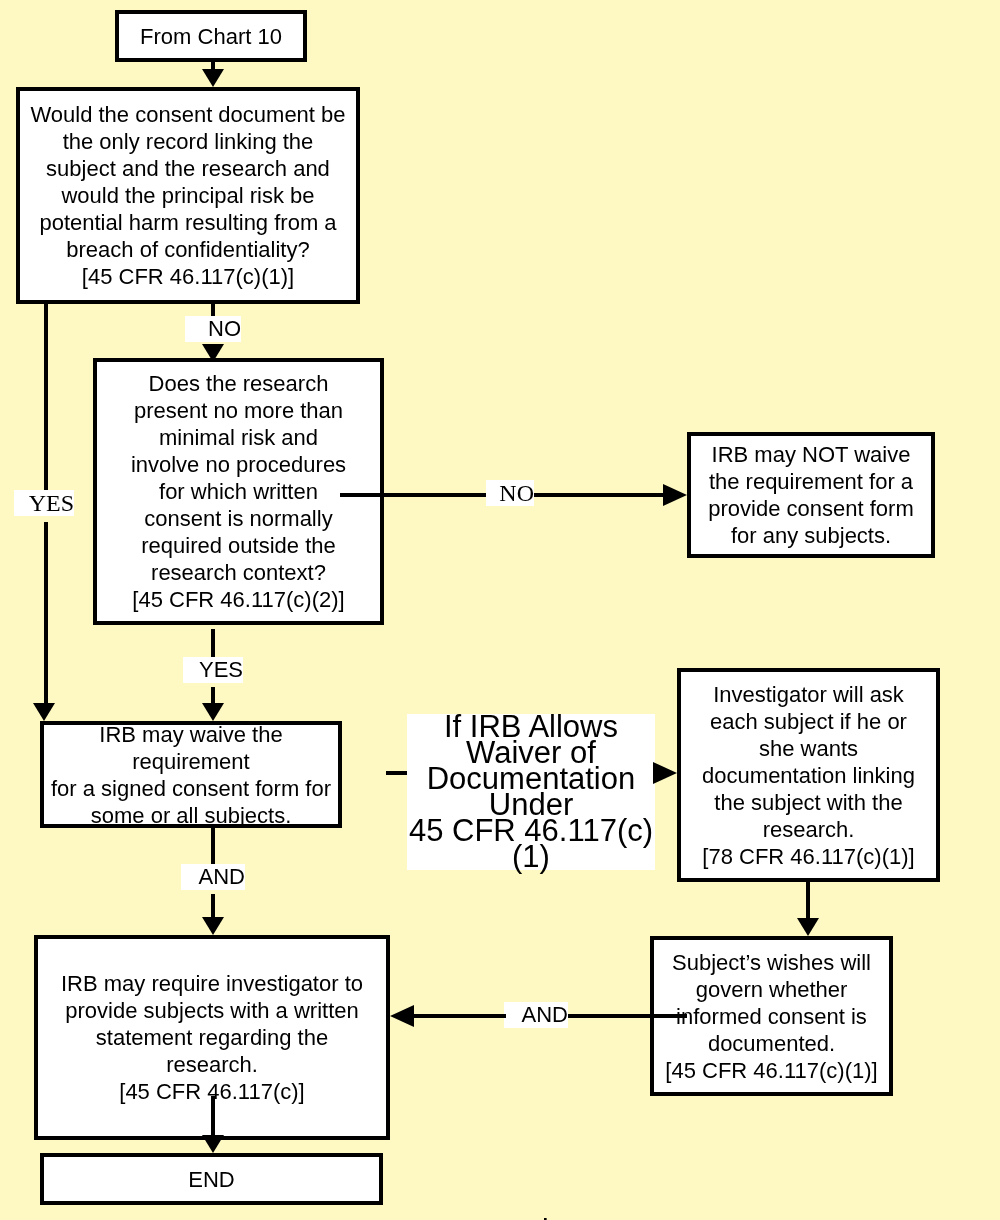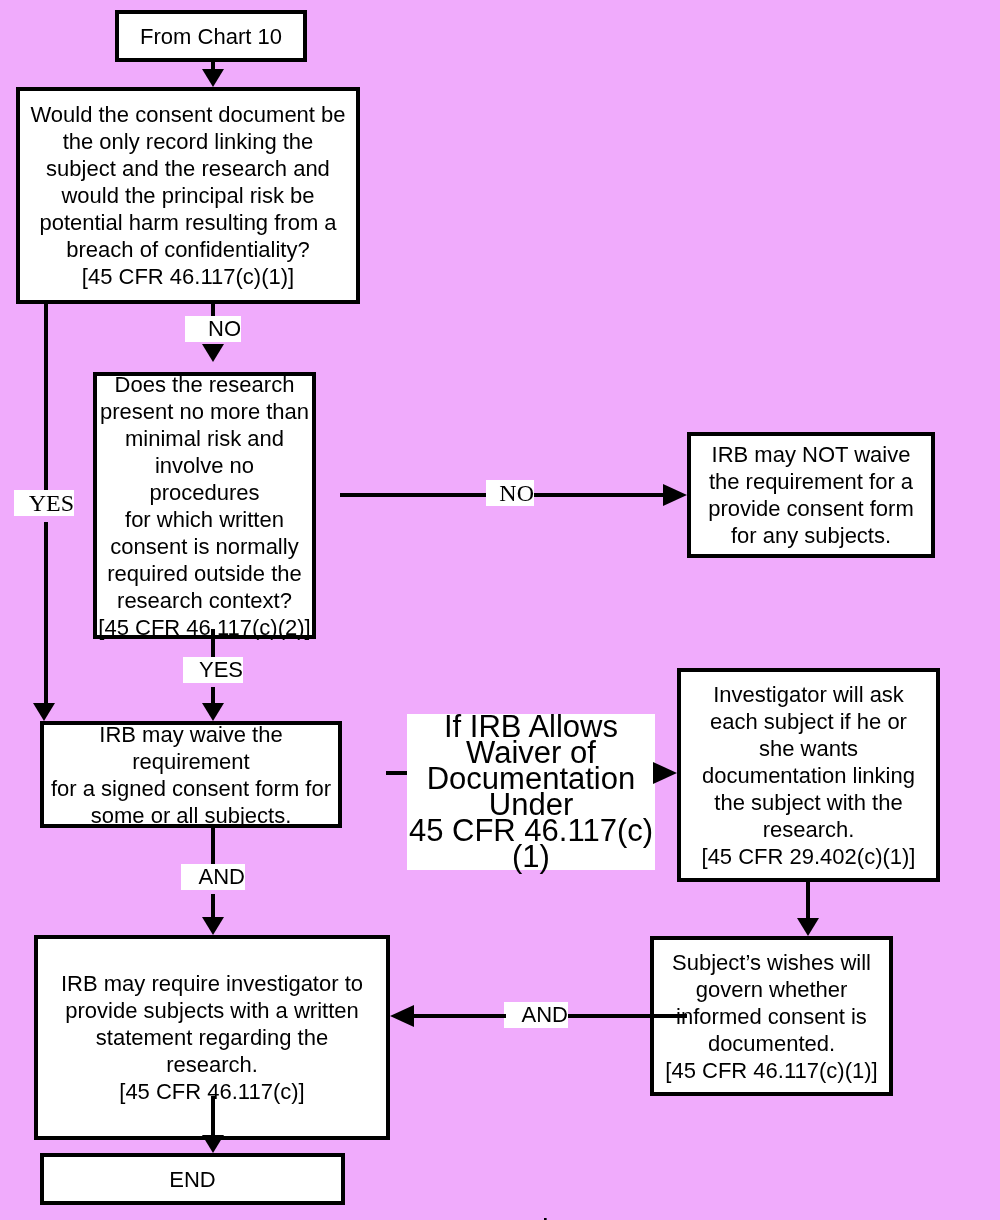--- a/index.html
+++ b/index.html
@@ -1,17 +1,17 @@
 <!DOCTYPE html>
 <html><head>
 <meta charset="utf-8">
 <style>
   html,body{margin:0;padding:0;background:#ffffff;}
   #canvas{
-    position:relative;width:1000px;height:1220px;background:#f0abfc;
+    position:relative;width:1000px;height:1220px;background:#fef9c3;
     font-family:"Liberation Sans", sans-serif;color:#000;overflow:hidden;
   }
   .node{
     position:absolute;box-sizing:border-box;border:4px solid #000;background:#fff;
     display:flex;align-items:center;justify-content:center;text-align:center;
     white-space:pre-line;font-size:22px;line-height:27px;color:#000;
   }
   .vline,.hline{position:absolute;background:#000;}
   .vline{width:4px;}
   .hline{height:4px;}
@@ -32,21 +32,21 @@
   <div class="node" style="left:115px;top:10px;width:192px;height:52px;">From Chart 10</div>
 
   <div class="node" style="left:16px;top:87px;width:344px;height:217px;">Would the consent document be
 the only record linking the
 subject and the research and
 would the principal risk be
 potential harm resulting from a
 breach of confidentiality?
 [45 CFR 46.117(c)(1)]</div>
 
-  <div class="node" style="left:93px;top:372px;width:223px;height:267px;">Does the research
+  <div class="node" style="left:93px;top:358px;width:291px;height:267px;">Does the research
 present no more than
 minimal risk and
 involve no procedures
 for which written
 consent is normally
 required outside the
 research context?
 [45 CFR 46.117(c)(2)]</div>
 
   <div class="node" style="left:687px;top:432px;width:248px;height:126px;">IRB may NOT waive
@@ -57,35 +57,35 @@
   <div class="node" style="left:40px;top:721px;width:302px;height:107px;">IRB may waive the requirement
 for a signed consent form for
 some or all subjects.</div>
 
   <div class="node" style="left:677px;top:668px;width:263px;height:214px;">Investigator will ask
 each subject if he or
 she wants
 documentation linking
 the subject with the
 research.
-[45 CFR 29.402(c)(1)]</div>
+[78 CFR 46.117(c)(1)]</div>
 
   <div class="node" style="left:34px;top:935px;width:356px;height:205px;">IRB may require investigator to
 provide subjects with a written
 statement regarding the
 research.
 [45 CFR 46.117(c)]</div>
 
   <div class="node" style="left:650px;top:936px;width:243px;height:160px;">Subject’s wishes will
 govern whether
 informed consent is
 documented.
 [45 CFR 46.117(c)(1)]</div>
 
-  <div class="node" style="left:40px;top:1153px;width:305px;height:52px;">END</div>
+  <div class="node" style="left:40px;top:1153px;width:343px;height:52px;">END</div>
 
   <div class="vline" style="left:211px;top:62px;height:8px;"></div>
   <div class="arr-d" style="left:202px;top:69px;"></div>
 
   <div class="vline" style="left:44px;top:304px;height:186px;"></div>
   <div class="lbl lbl-serif" style="left:14px;top:490px;width:60px;">YES</div>
   <div class="vline" style="left:44px;top:522px;height:182px;"></div>
   <div class="arr-d" style="left:33px;top:703px;"></div>
 
   <div class="vline" style="left:211px;top:304px;height:14px;"></div>

